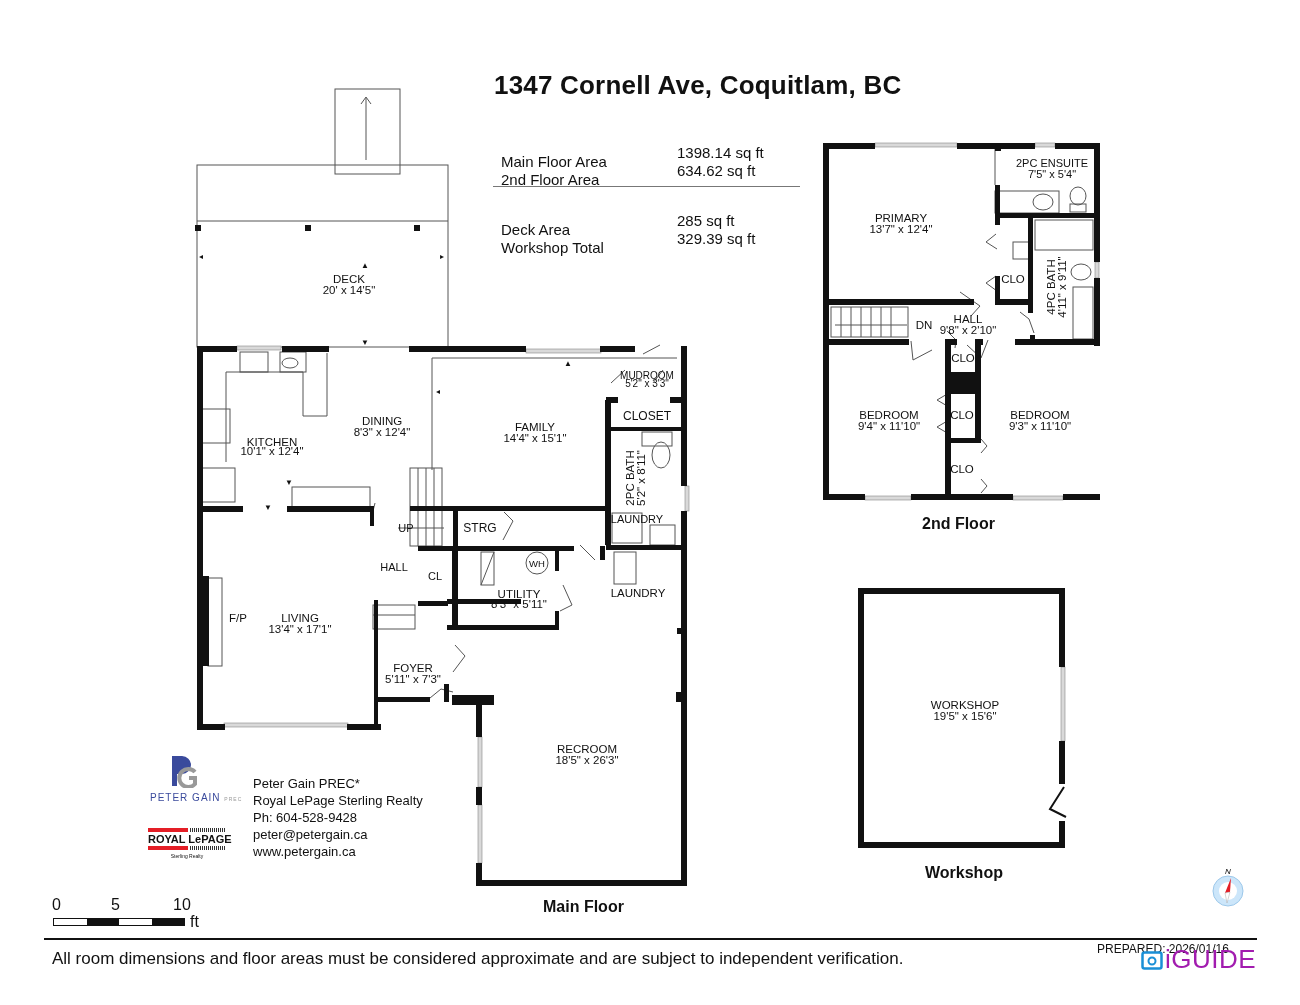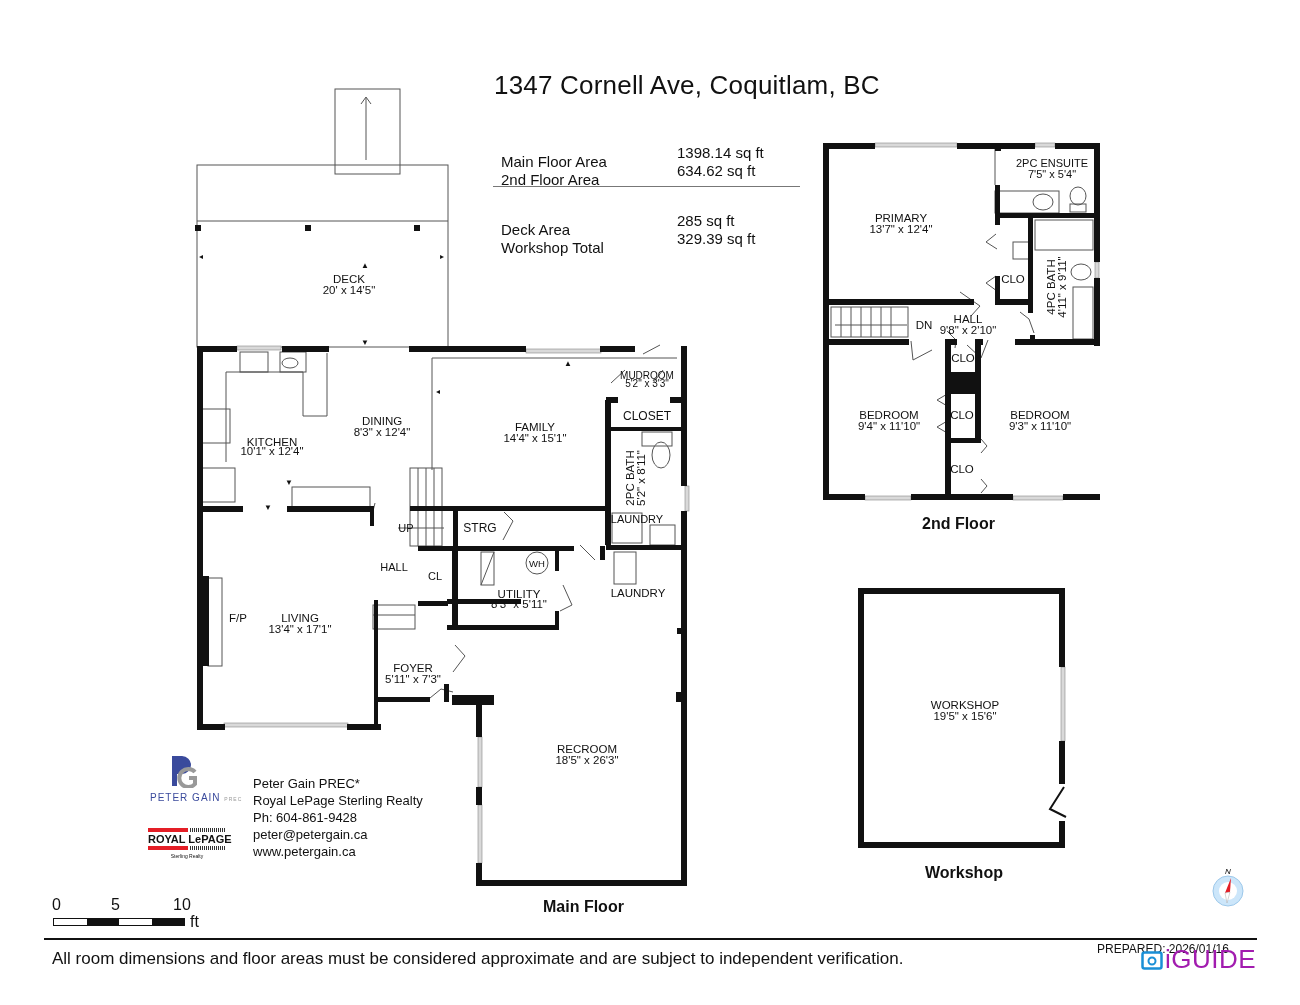--- a/index.html
+++ b/index.html
@@ -1,18 +1,18 @@
 <!DOCTYPE html>
 <html><head>
 <meta charset="utf-8">
 <style>
   html,body{margin:0;padding:0;background:#fff;}
   body{width:1300px;height:1005px;position:relative;overflow:hidden;font-family:"Liberation Sans",sans-serif;color:#111;}
   .abs{position:absolute;}
-  .title{left:494px;top:70px;font-size:26px;font-weight:normal;letter-spacing:0.2px;white-space:nowrap;}
+  .title{left:494px;top:70px;font-size:26px;font-weight:bold;letter-spacing:0.2px;white-space:nowrap;}
   .area-table{left:499px;top:144px;width:295px;font-size:15px;}
   .area-row{position:relative;height:18px;line-height:18px;}
   .area-row .lbl{position:absolute;left:2px;margin-top:9px;}
   .area-row .val{position:absolute;left:178px;}
   .area-row.bold{font-weight:bold;}
   .area-sep{border-top:1px solid #777;margin:6px -6px 8px -6px;}
   .floor-label{font-size:16px;font-weight:bold;white-space:nowrap;}
   svg text{font-family:"Liberation Sans",sans-serif;}
   .rt{font-size:11.5px;fill:#111;}
   .agent{left:253px;top:775px;font-size:13px;line-height:17px;}
@@ -332,21 +332,21 @@
   <div style="display:flex;gap:2px;">
       <div style="width:40px;height:4px;background:#e41e26"></div>
       <div style="flex:1;height:4px;background:repeating-linear-gradient(90deg,#333 0 1px,#fff 1px 2px)"></div>
     </div>
   <div style="font-size:5px;text-align:center;margin-top:3px;">Sterling Realty</div>
 </div>
 
 <div class="abs agent">
   <div class="name">Peter Gain PREC*</div>
   <div>Royal LePage Sterling Realty</div>
-  <div>Ph: 604-861-9428</div>
+  <div>Ph: 604-528-9428</div>
   <div>peter@petergain.ca</div>
   <div>www.petergain.ca</div>
 </div>
 
 <div class="abs" style="left:52px;top:896px;font-size:16px;width:160px;height:20px;">
   <span class="abs" style="left:0">0</span>
   <span class="abs" style="left:59px">5</span>
   <span class="abs" style="left:121px">10</span>
 </div>
 <div class="abs" style="left:53px;top:918px;width:130px;height:6px;border:1px solid #111;display:flex;">

